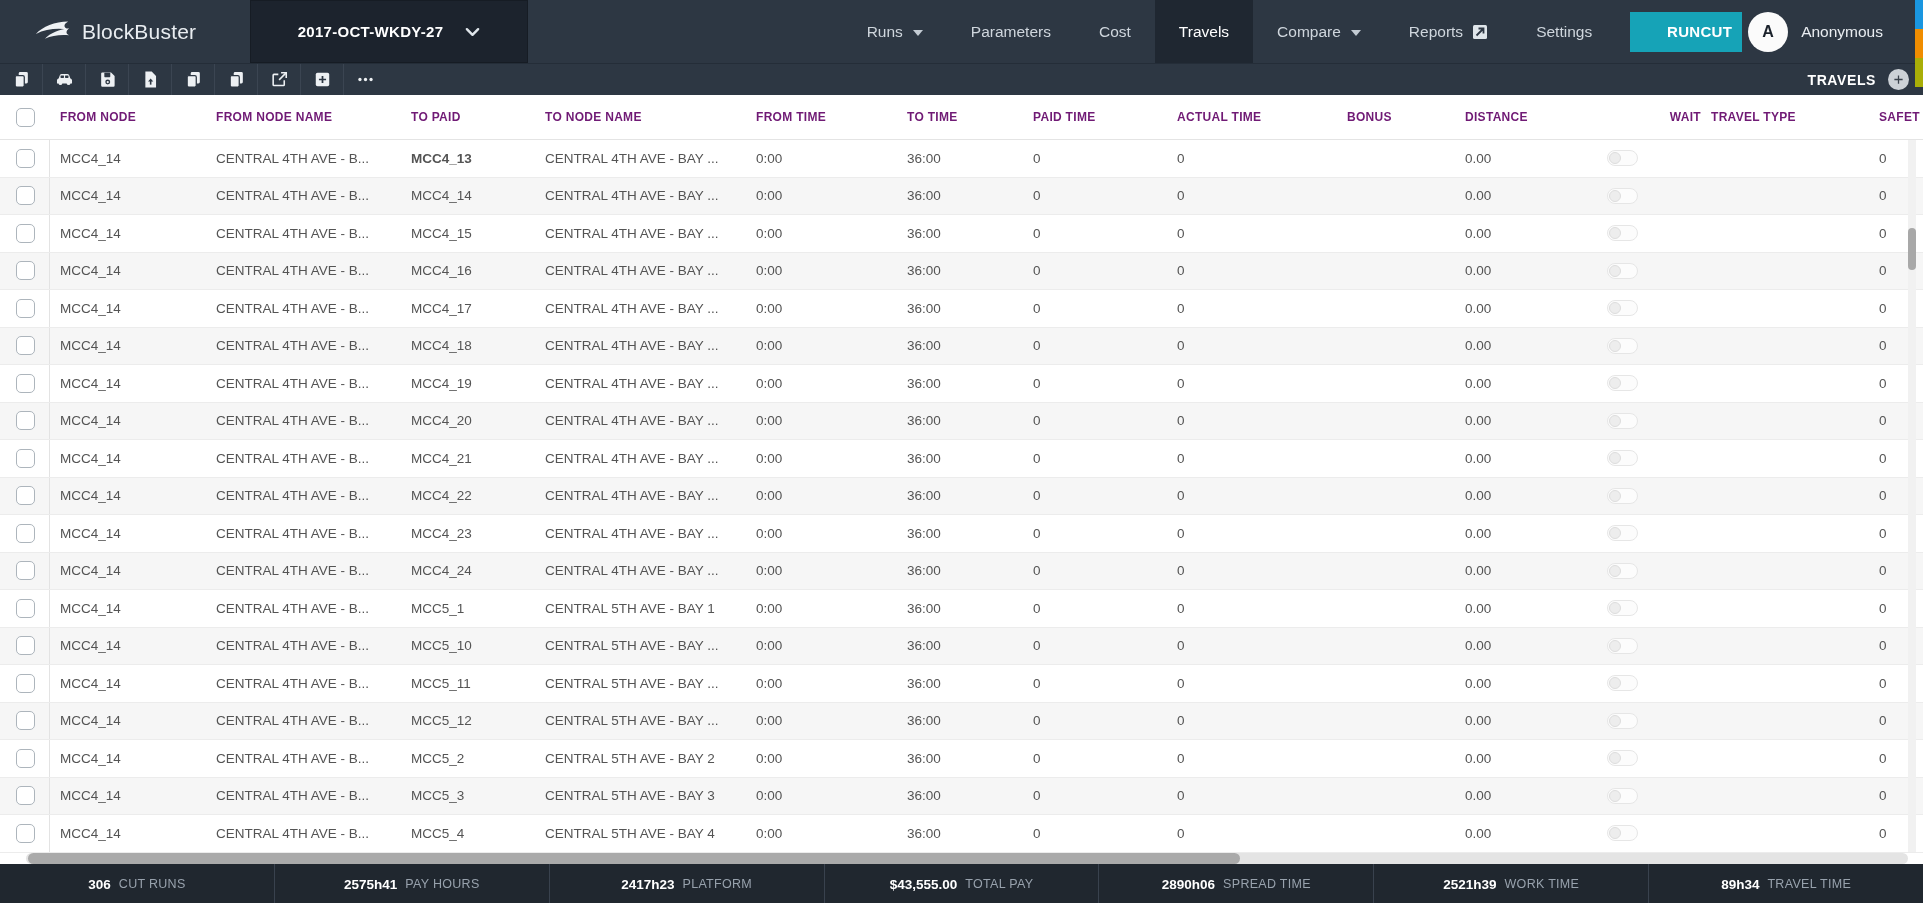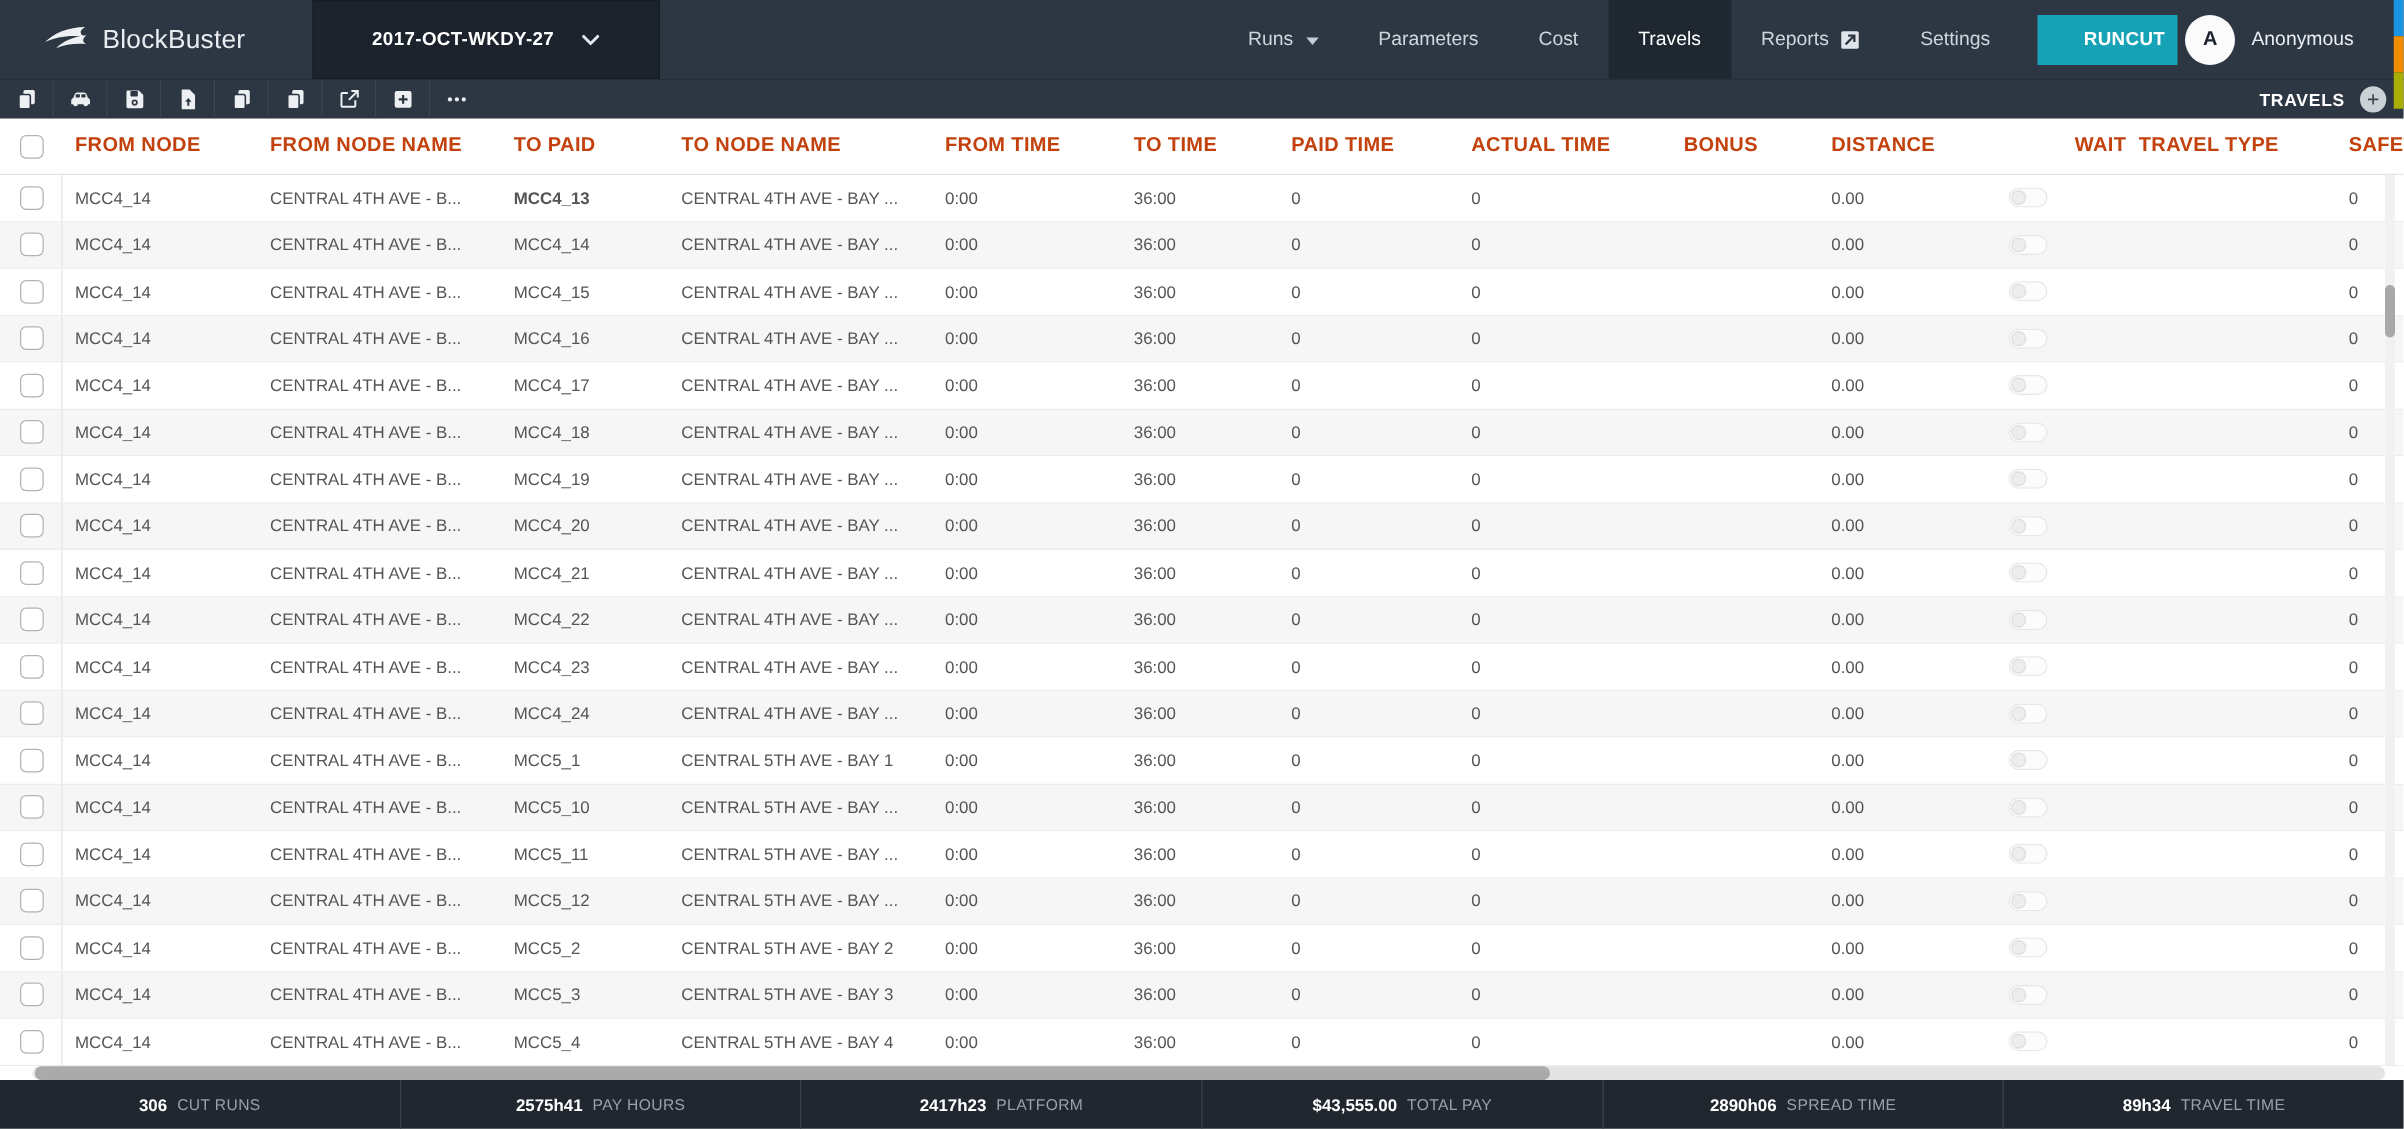--- a/index.html
+++ b/index.html
@@ -34,21 +34,21 @@
   .tool-btn:last-child { border-right:none; }
   .tool-btn svg { width:19px; height:19px; }
   .toolbar-right { display:flex; align-items:center; gap:12px; padding-right:14px; }
   .panel-title { color:#fff; font-weight:bold; font-size:14px; letter-spacing:.6px; }
   .circle-btn { width:21px; height:21px; border-radius:50%; background:#ccd1d6; display:flex; align-items:center; justify-content:center; cursor:pointer; }
   .circle-btn svg { width:11px; height:11px; }
 
   
   .grid { flex:0 0 758px; overflow:hidden; position:relative; background:#fff; }
   .thead { height:45px; display:flex; align-items:center; width:1959px; border-bottom:1px solid #e4e4e4; background:#fff; }
-  .th { font-weight:bold; font-size:16px; color:#c2410c; letter-spacing:.3px; padding-left:10px; white-space:nowrap; overflow:hidden; }
+  .th { font-weight:bold; font-size:12px; color:#701a75; letter-spacing:.3px; padding-left:10px; white-space:nowrap; overflow:hidden; }
   .tbody { height:713px; overflow:hidden; }
   .tr { height:37.5px; display:flex; align-items:center; width:1959px; border-bottom:1px solid #ececec; background:#fff; cursor:pointer; }
   .tr:nth-child(even) { background:#f6f6f6; }
   .td { font-size:13.5px; color:#545454; padding-left:10px; white-space:nowrap; overflow:hidden; }
   .cell-check { display:flex; justify-content:flex-start; padding-left:16px; align-self:stretch; align-items:center; }
   .tr .cell-check { border-right:1px solid #e3e3e3; }
   .checkbox { width:19px; height:19px; border:1px solid #adb5bc; border-radius:5px; background:#fff; cursor:pointer; }
   .toggle { width:31px; height:16px; border:1px solid #e6e6e6; border-radius:9px; background:#fcfcfc; position:relative; cursor:pointer; }
   .toggle .knob { position:absolute; left:1px; top:1px; width:12px; height:12px; border-radius:50%; background:#ededed; border:1px solid #ddd; }
 
@@ -93,20 +93,24 @@
         <div class="nav-item">
           <span>Parameters</span>
         </div>
         <div class="nav-item">
           <span>Cost</span>
         </div>
         <div class="nav-item active">
           <span>Travels</span>
         </div>
         <div class="nav-item">
+          <span>Compare</span>
+          <span class="caret"></span>
+        </div>
+        <div class="nav-item">
           <span>Reports</span>
           <span class="ext-box">
             <svg width="16" height="16" viewBox="0 0 16 16">
               <rect x="1" y="1" width="14" height="14" rx="1.5" fill="#dfe5ea"></rect>
               <path d="M4.5 11.5L11 5M6.5 4.5H11.5V9.5" stroke="#2d3743" stroke-width="1.8" fill="none"></path>
             </svg>
           </span>
         </div>
         <div class="nav-item">
           <span>Settings</span>
@@ -680,18 +684,22 @@
       </div>
       <div class="stat">
         <span class="val">$43,555.00</span>
         <span class="lab">TOTAL PAY</span>
       </div>
       <div class="stat">
         <span class="val">2890h06</span>
         <span class="lab">SPREAD TIME</span>
       </div>
       <div class="stat">
+        <span class="val">2521h39</span>
+        <span class="lab">WORK TIME</span>
+      </div>
+      <div class="stat">
         <span class="val">89h34</span>
         <span class="lab">TRAVEL TIME</span>
       </div>
     </footer>
 
 </div>
 
 </body></html>

